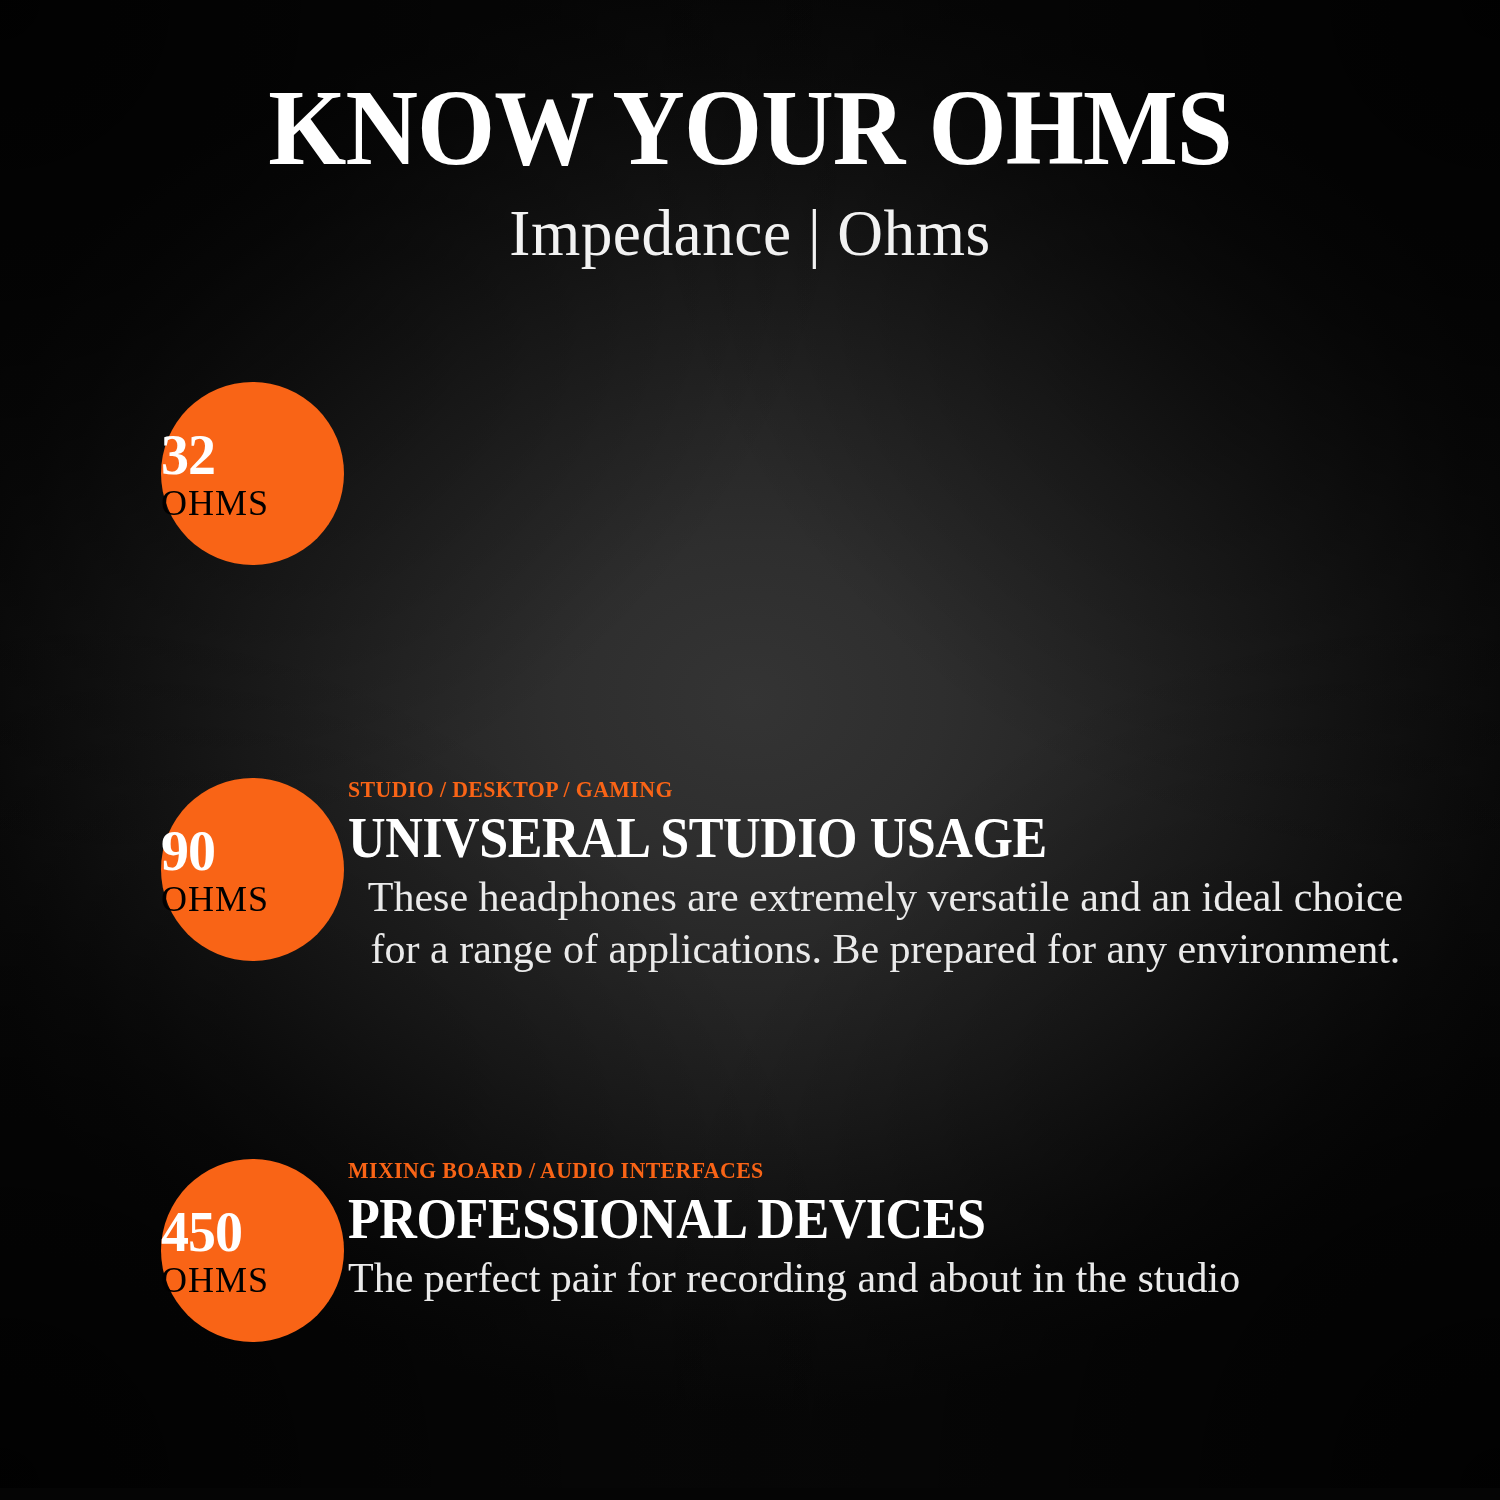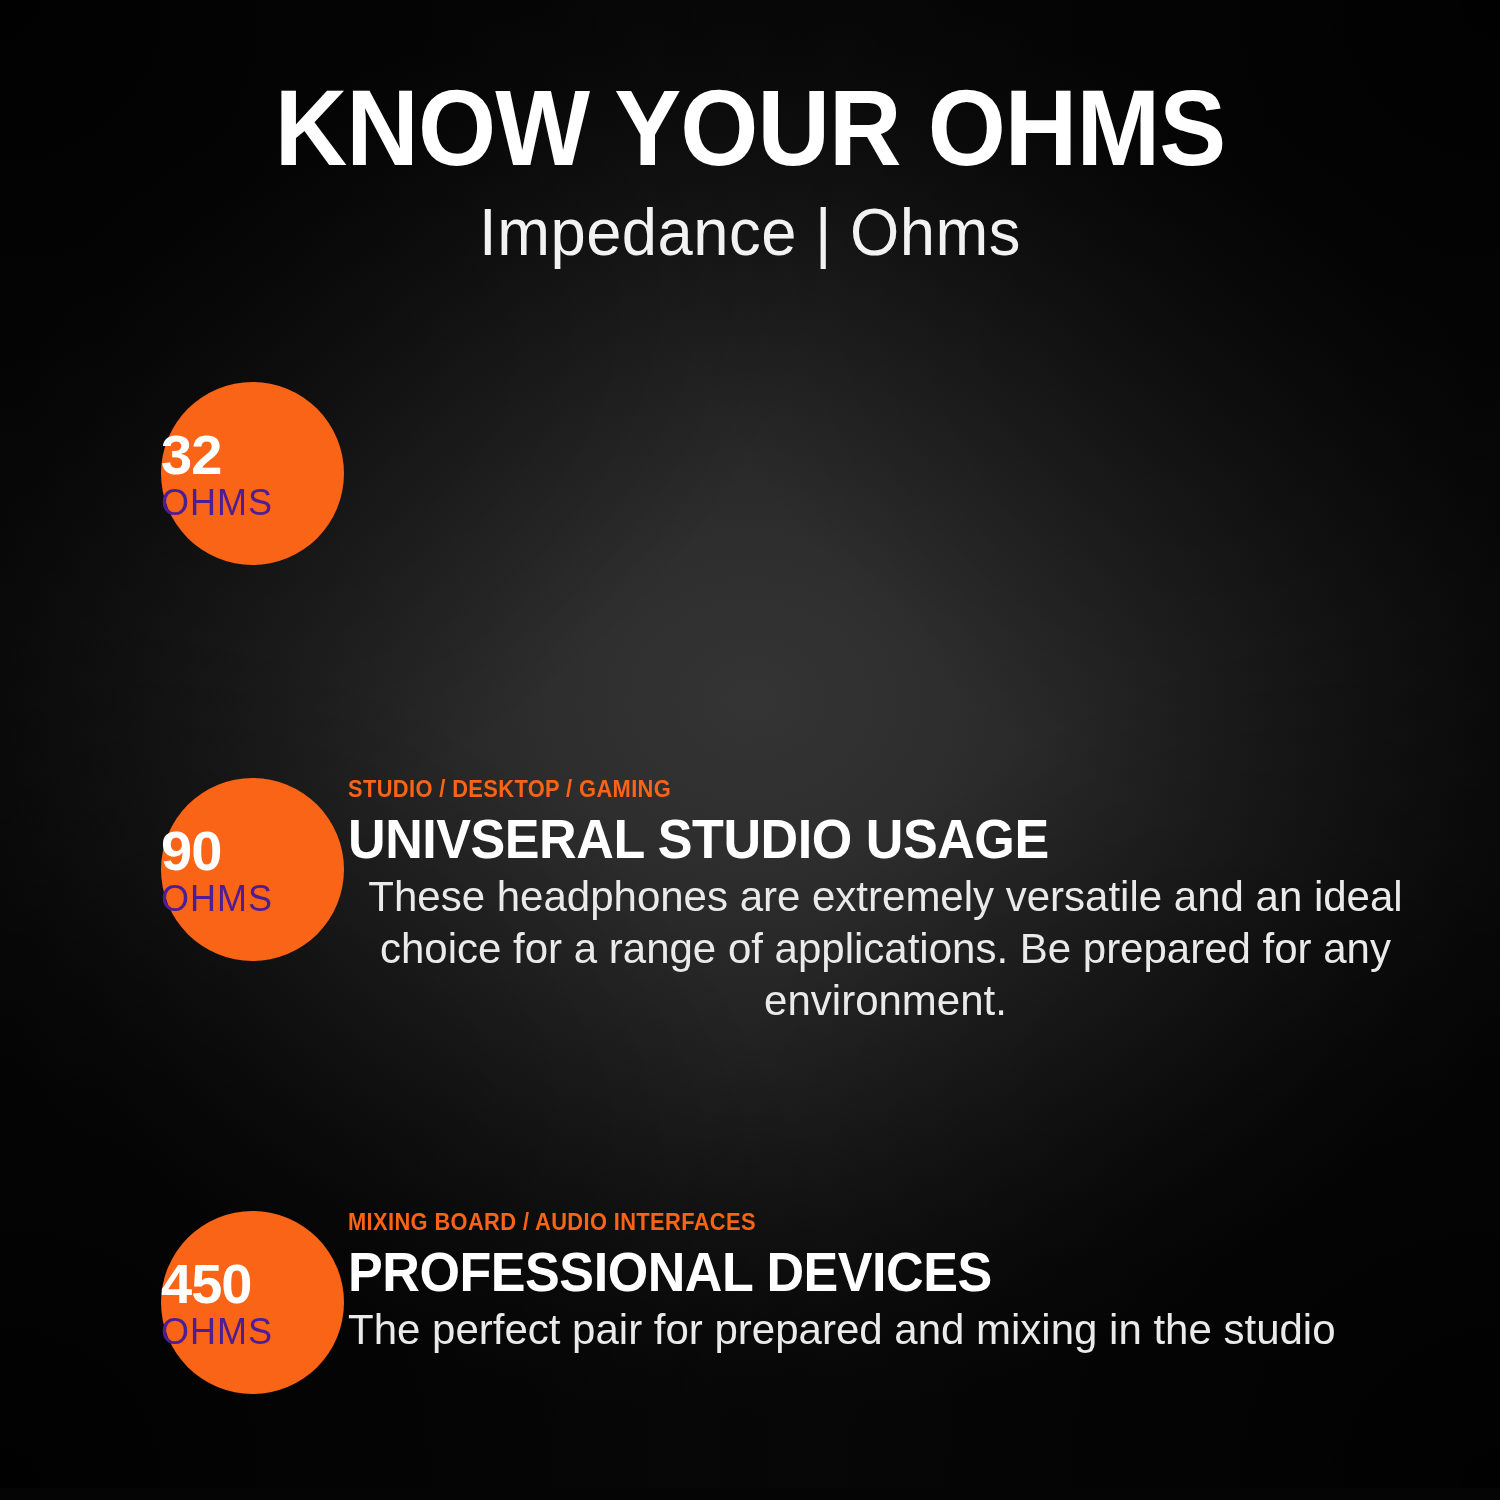--- a/index.html
+++ b/index.html
@@ -7,21 +7,21 @@
 
   html, body {
     width:1500px; height:1500px;
     background:#050505;
     overflow:hidden;
   }
 
   #poster {
     position:relative;
     width:1500px; height:1488px;
-    font-family:Liberation Sans, sans-serif;
+    font-family:Liberation Serif, serif;
     background:
       radial-gradient(ellipse 58% 48% at 50% 47%,
         #343434 0%,
         #2e2e2e 22%,
         #262626 40%,
         #1d1d1d 58%,
         #141414 74%,
         #0c0c0c 88%,
         #080808 100%);
     overflow:hidden;
@@ -103,21 +103,21 @@
   }
   .badge-value {
     color:#ffffff;
     font-size:56px;
     font-weight:700;
     letter-spacing:-1px;
     line-height:1;
     margin-bottom:2px;
   }
   .badge-unit {
-    color:#4c1d95;
+    color:#000000;
     font-size:36px;
     font-weight:300;
     letter-spacing:1px;
     line-height:1;
   }
 
   
   .text {
     flex:1 1 auto;
     padding-top:30px;
@@ -195,18 +195,18 @@
     <div class="row r3">
       <div class="badge-wrap">
         <div class="badge">
           <span class="badge-value">450</span>
           <span class="badge-unit">OHMS</span>
         </div>
       </div>
       <div class="text">
         <div class="eyebrow">MIXING BOARD / AUDIO INTERFACES</div>
         <div class="headline">PROFESSIONAL DEVICES</div>
-        <div class="body">The perfect pair for prepared and mixing in the studio</div>
+        <div class="body">The perfect pair for recording and about in the studio</div>
       </div>
     </div>
 
   </div>
 </div>
 
 </body></html>

